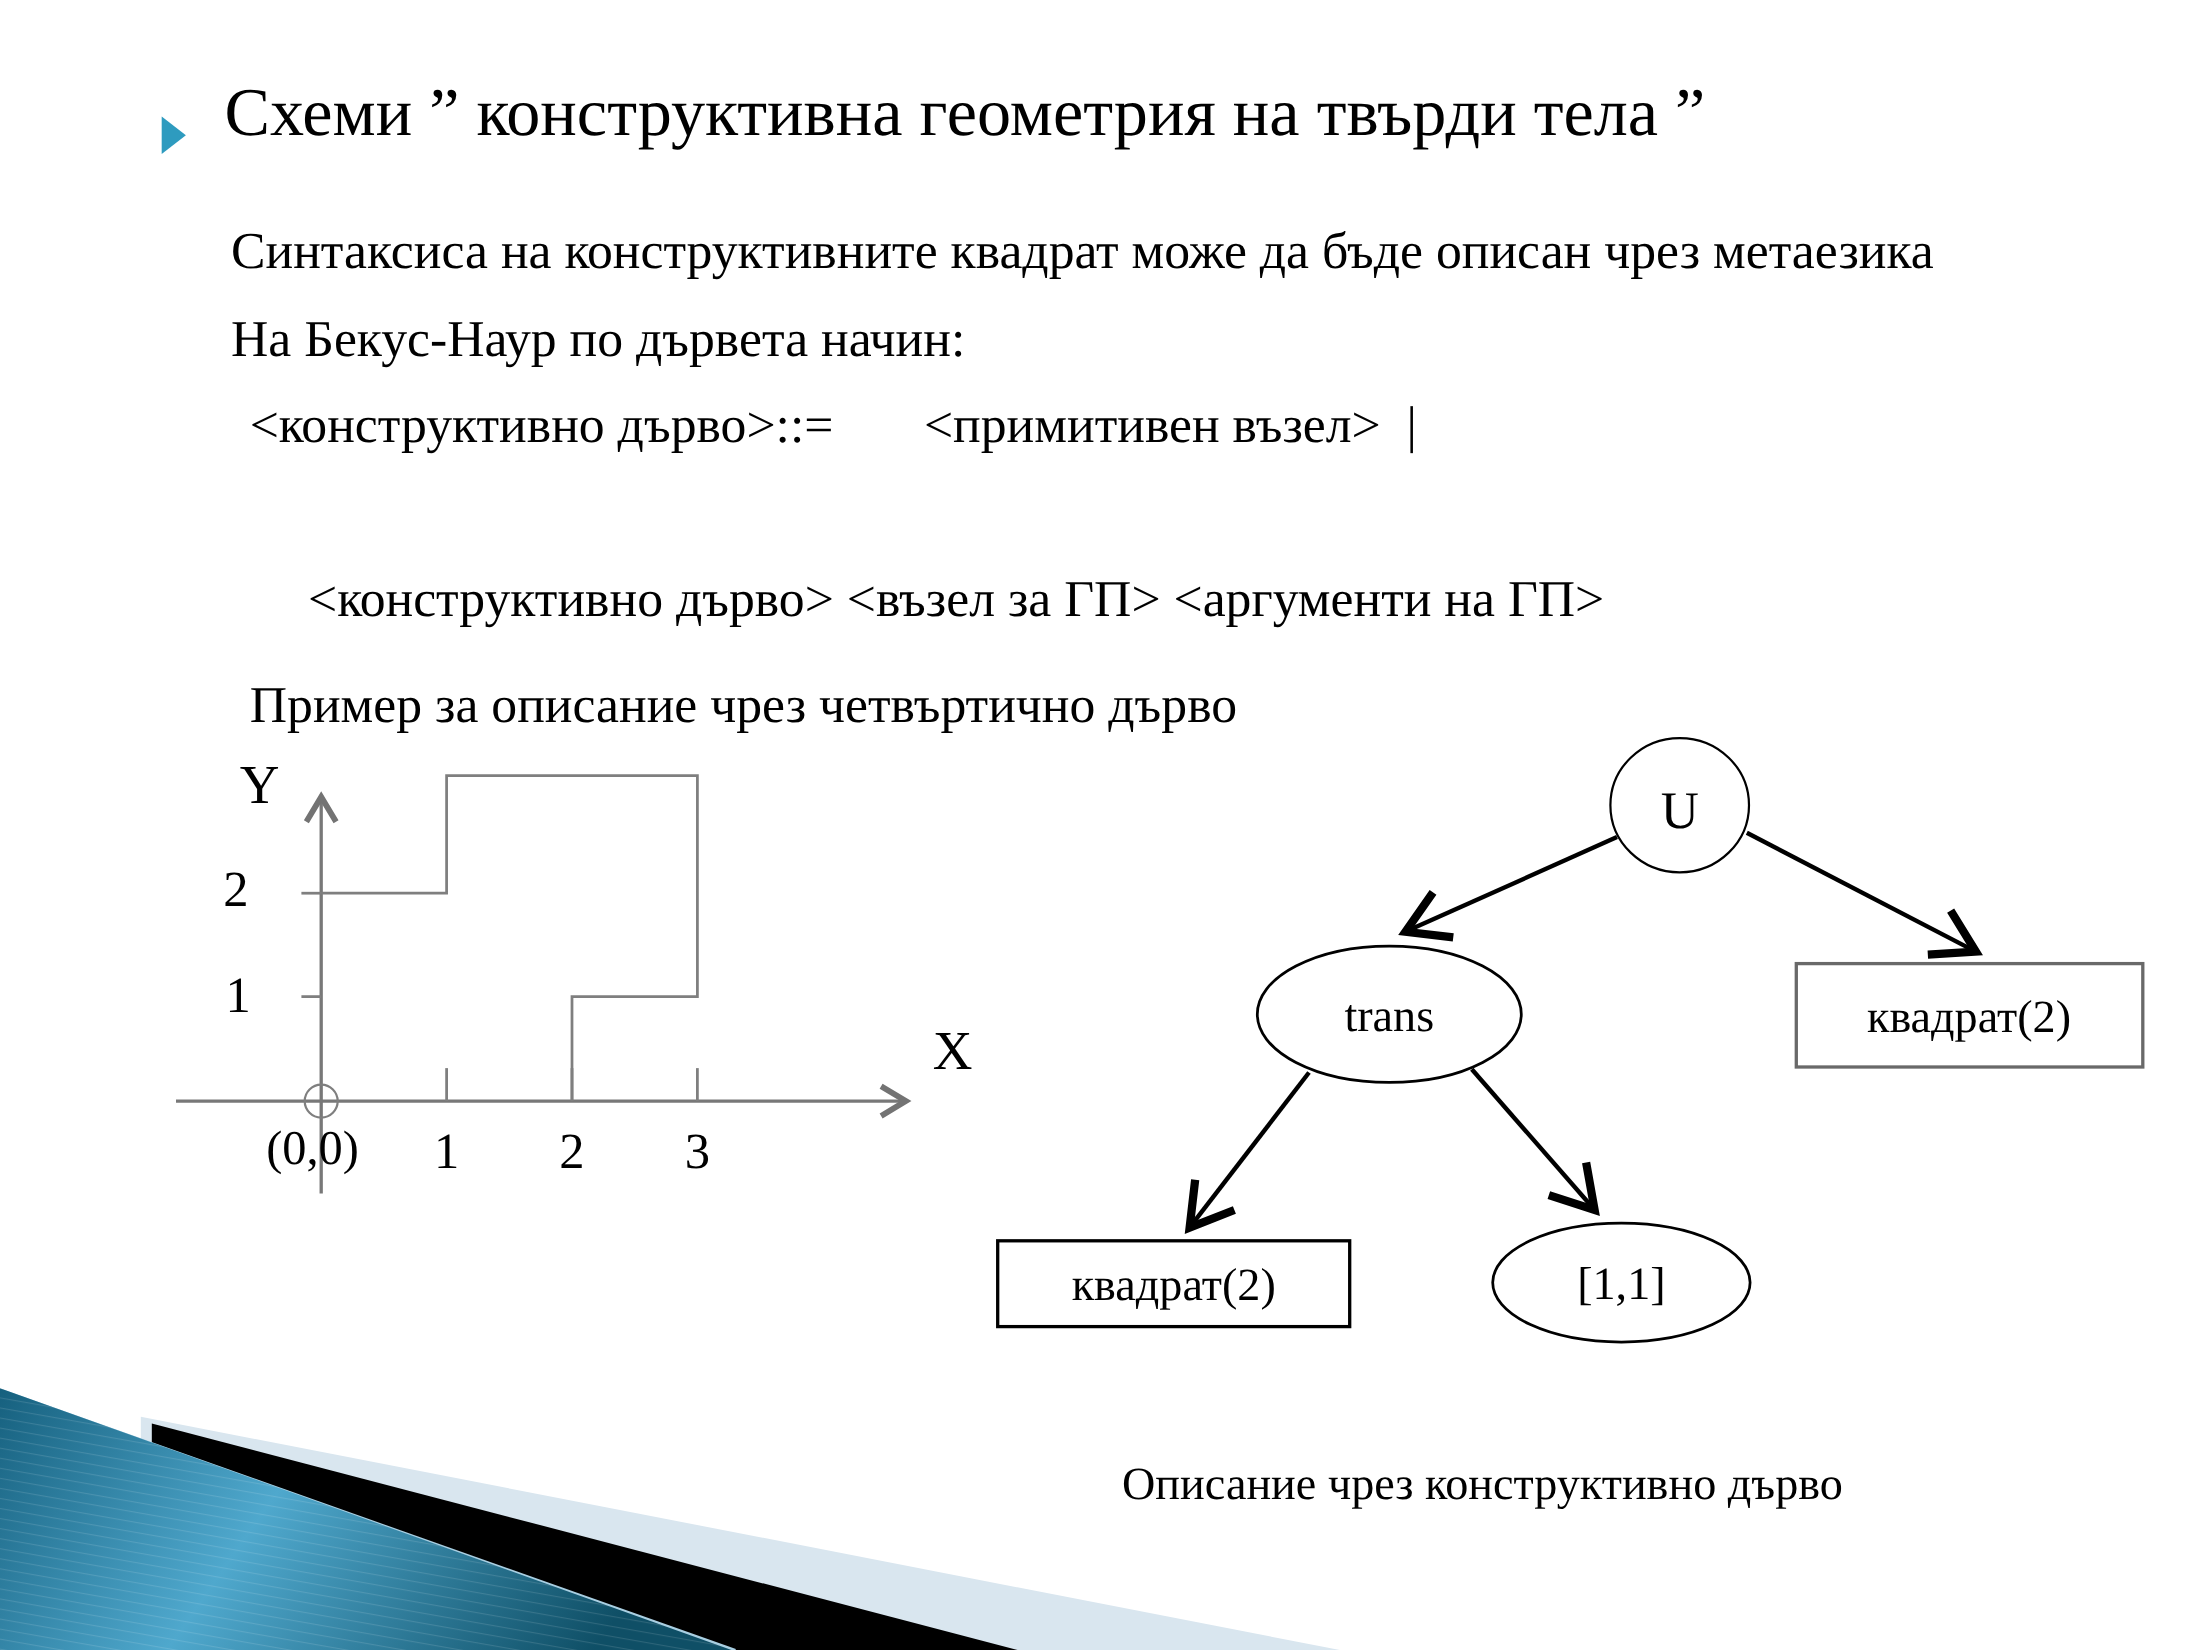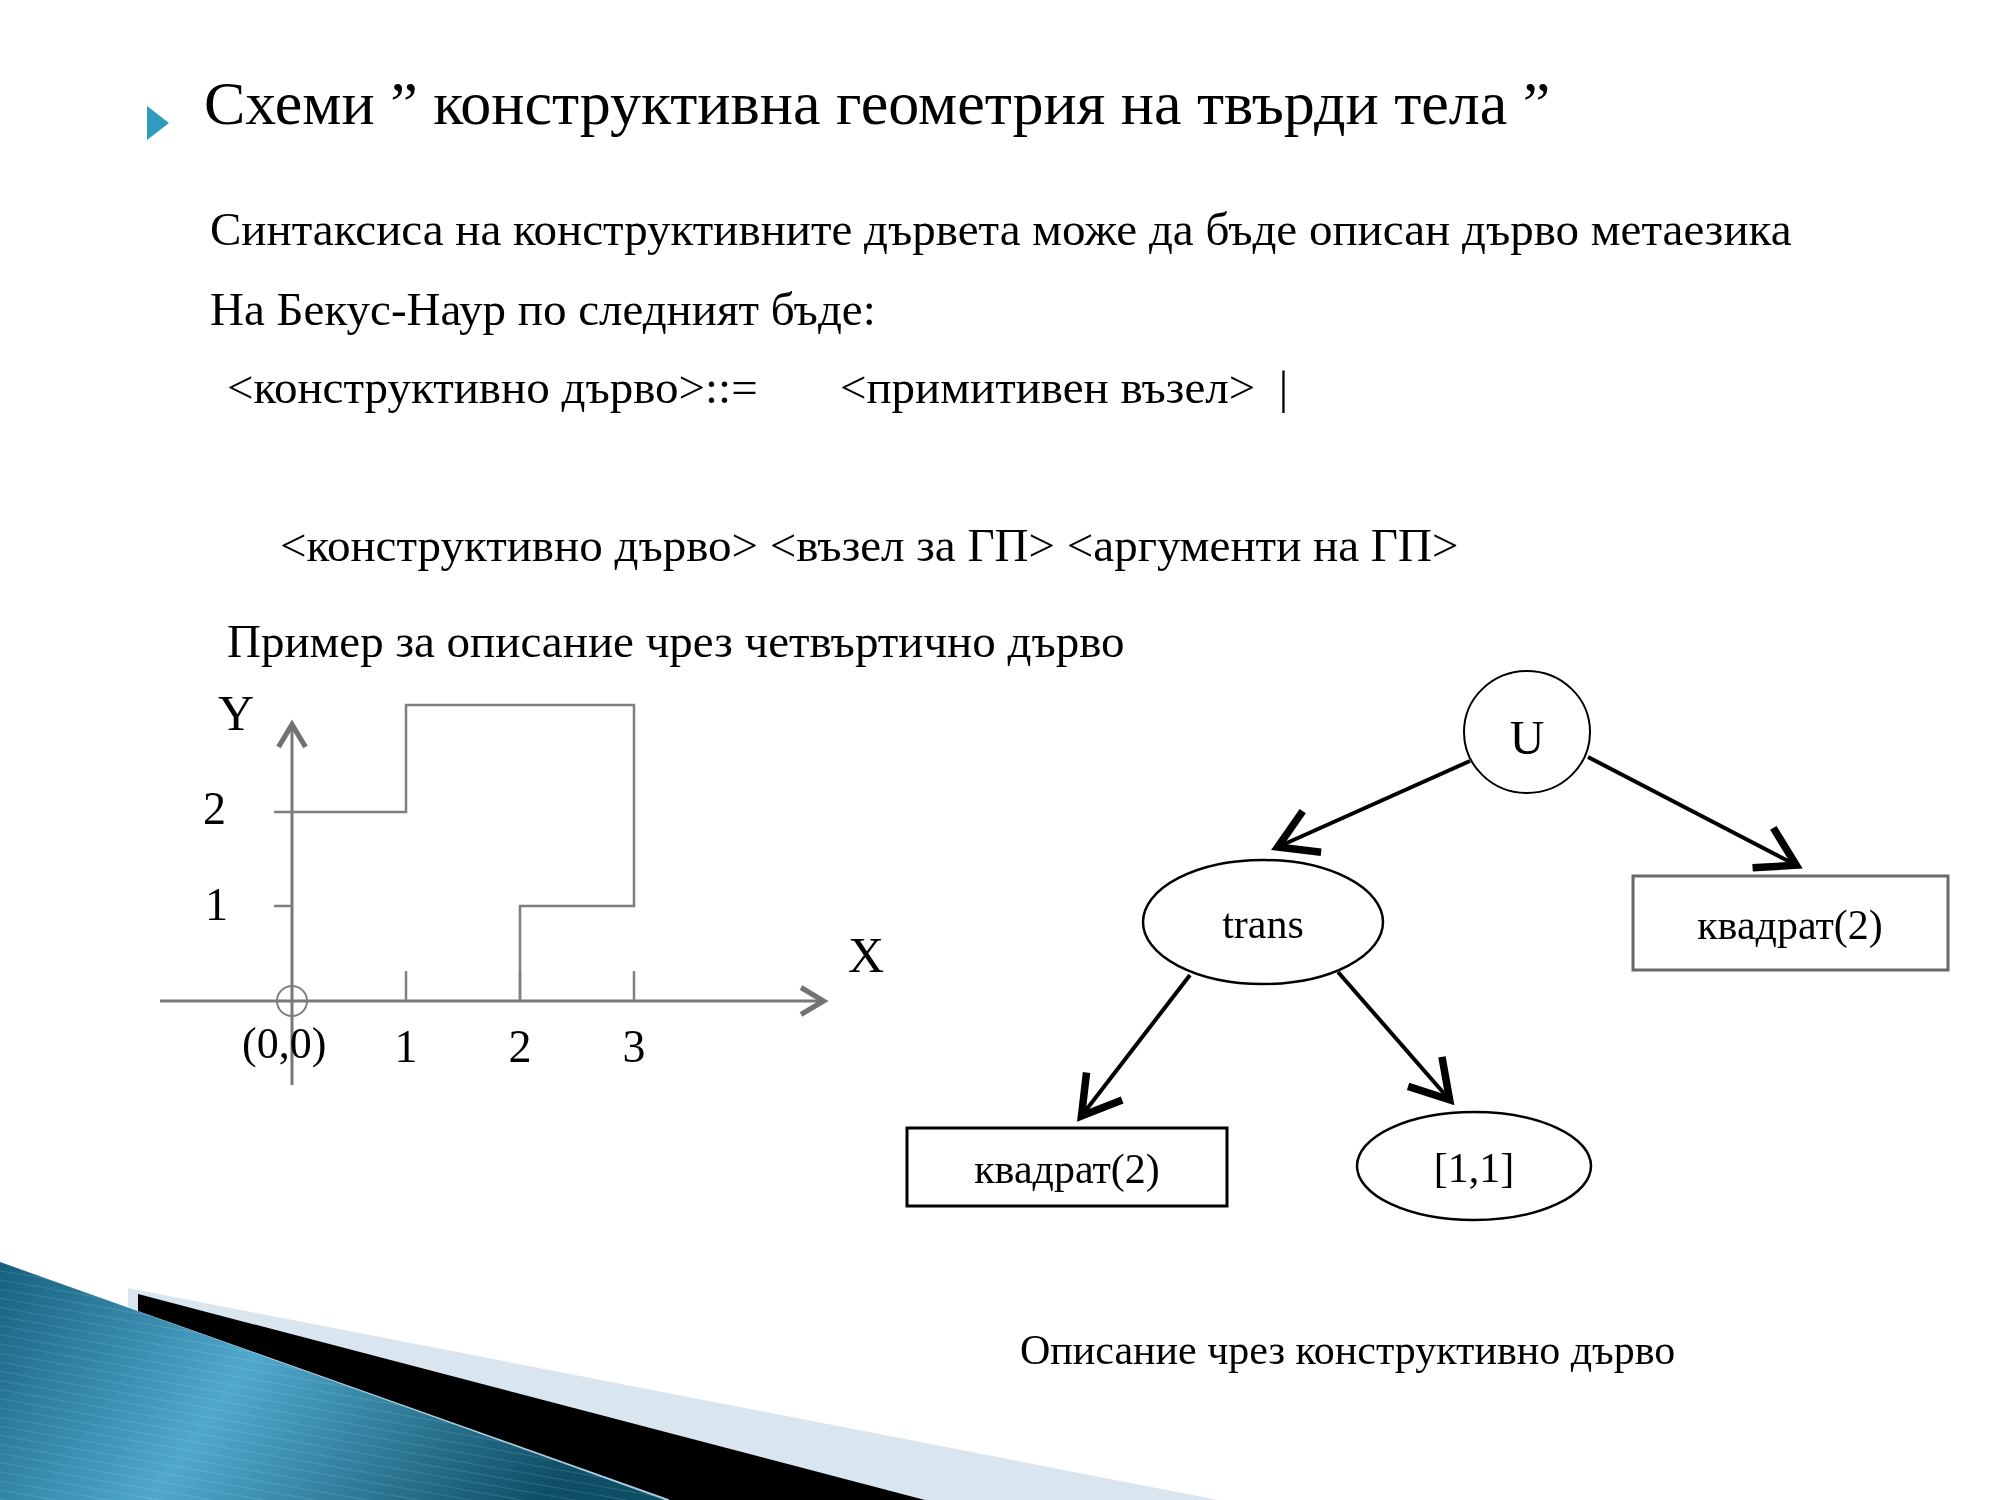--- a/index.html
+++ b/index.html
@@ -90,22 +90,22 @@
     <ellipse cx="1527" cy="732" rx="63" ry="61" fill="#fff" stroke="#000" stroke-width="2"></ellipse>
     <ellipse cx="1263" cy="922" rx="120" ry="62" fill="#fff" stroke="#000" stroke-width="2.5"></ellipse>
     <ellipse cx="1474" cy="1166" rx="117" ry="54" fill="#fff" stroke="#000" stroke-width="2.5"></ellipse>
     <rect x="1633" y="876" width="315" height="94" fill="#fff" stroke="#696969" stroke-width="3"></rect>
     <rect x="907" y="1128" width="320" height="78" fill="#fff" stroke="#000" stroke-width="3"></rect>
   </svg>
 
   <div class="bullet"></div>
   <div class="abs title">Схеми ” конструктивна геометрия на твърди тела ”</div>
 
-  <div class="abs bodyline l1">Синтаксиса на конструктивните дървета може да бъде описан дърво метаезика</div>
-  <div class="abs bodyline l2">На Бекус-Наур по следният бъде:</div>
+  <div class="abs bodyline l1">Синтаксиса на конструктивните квадрат може да бъде описан чрез метаезика</div>
+  <div class="abs bodyline l2">На Бекус-Наур по дървета начин:</div>
   <div class="abs bodyline l3">&lt;конструктивно дърво&gt;::=       &lt;примитивен възел&gt;  |</div>
   <div class="abs example">Пример за описание чрез четвъртично дърво</div>
   <div class="abs bodyline l5">&lt;конструктивно дърво&gt; &lt;възел за ГП&gt; &lt;аргументи на ГП&gt;</div>
 
   <div class="abs axis-label" style="left:218px; top:684px;">Y</div>
   <div class="abs axis-label" style="left:848px; top:926px;">X</div>
   <div class="abs tick-label right-al" style="left:226px; top:782px;">2</div>
   <div class="abs tick-label right-al" style="left:228px; top:878px;">1</div>
   <div class="abs tick-label" style="left:196px; top:1018px; font-size:44px;margin-left:46px;">(0,0)</div>
   <div class="abs tick-label center-x" style="left:406px; top:1020px;">1</div>

